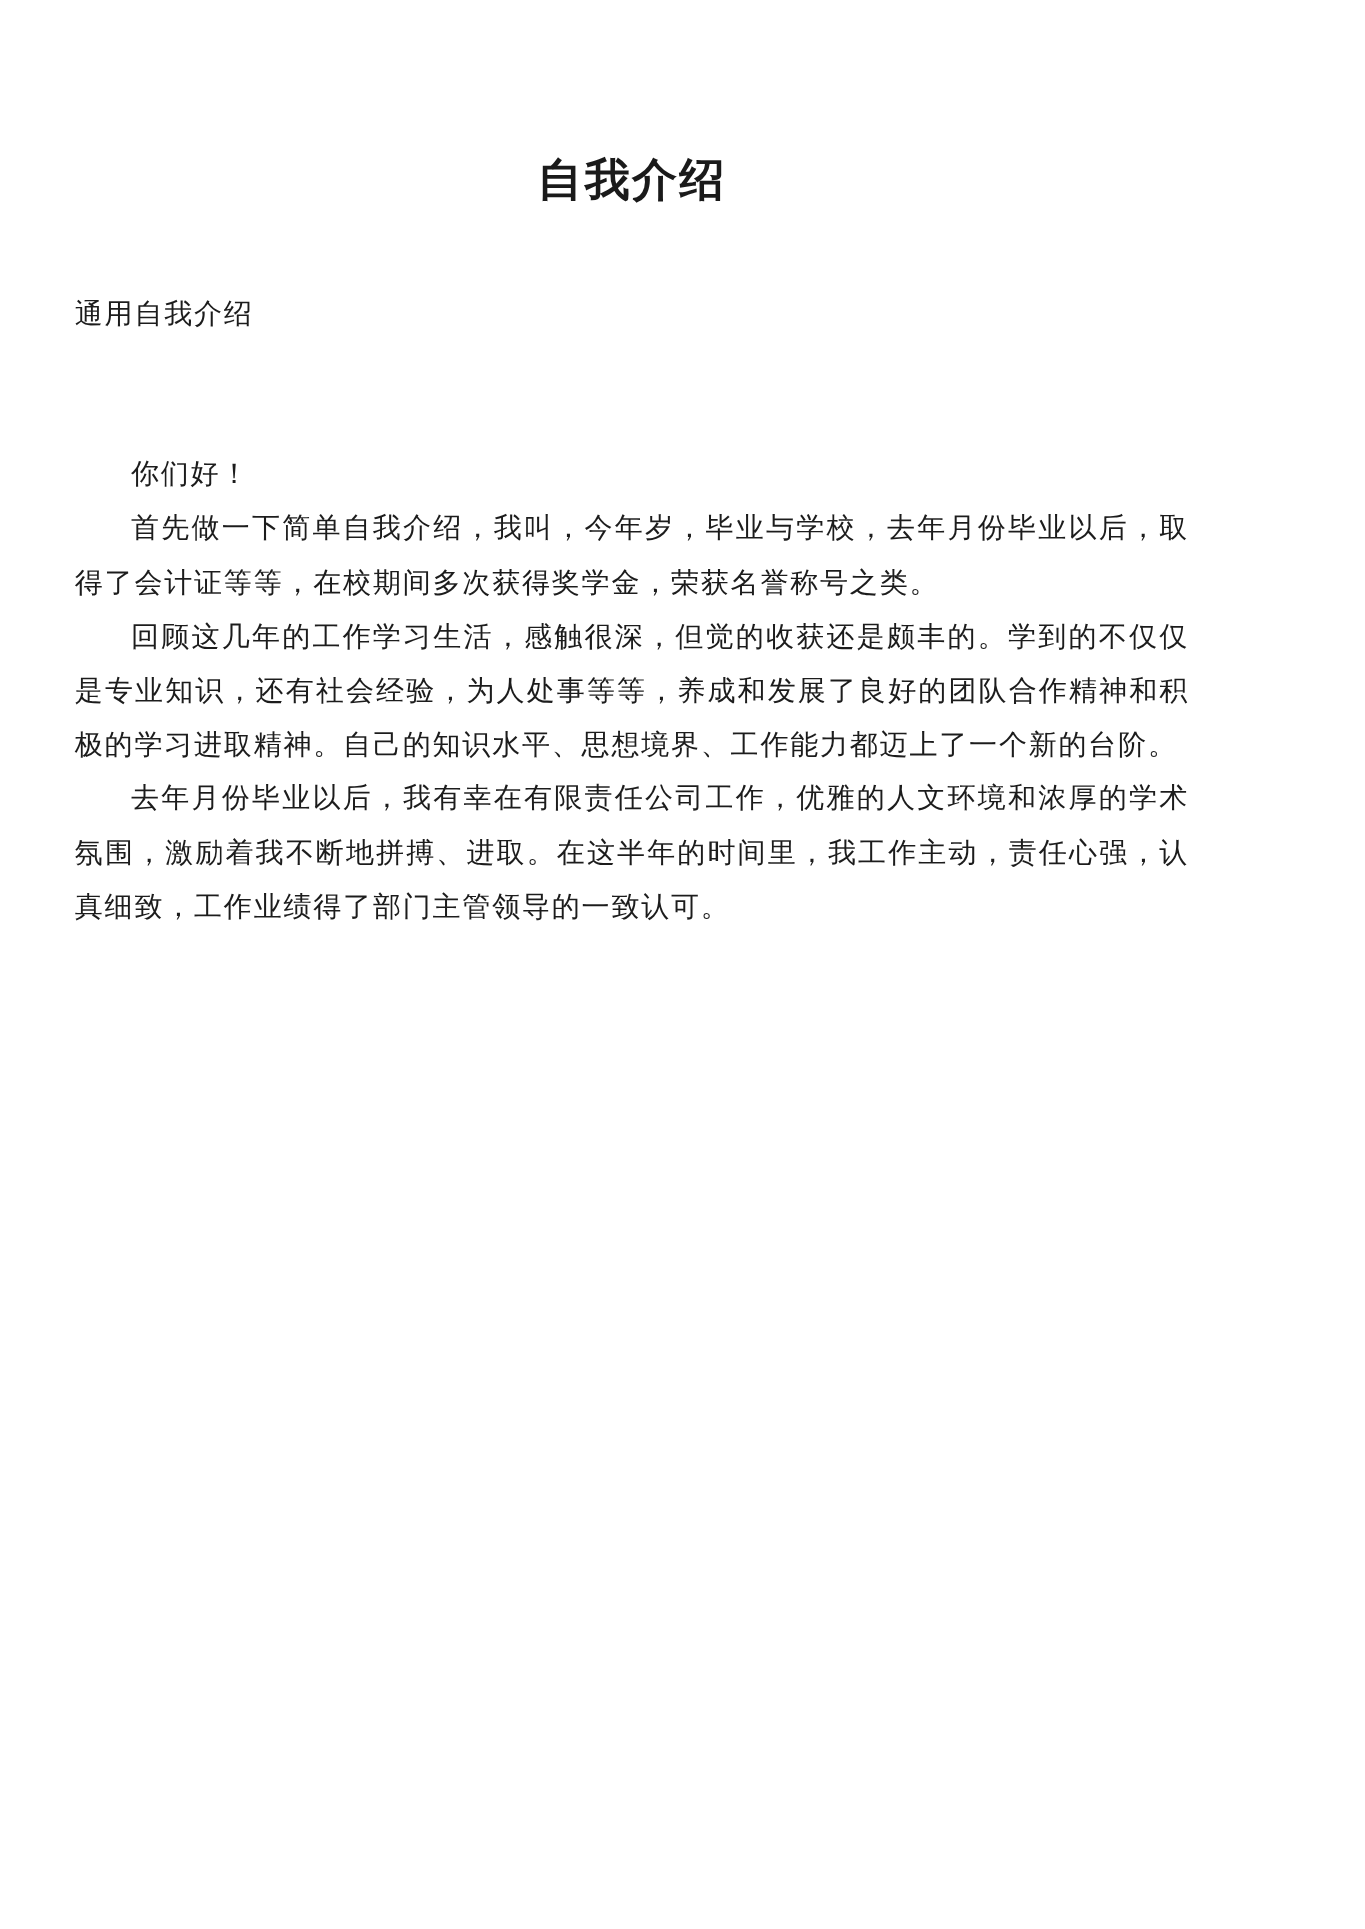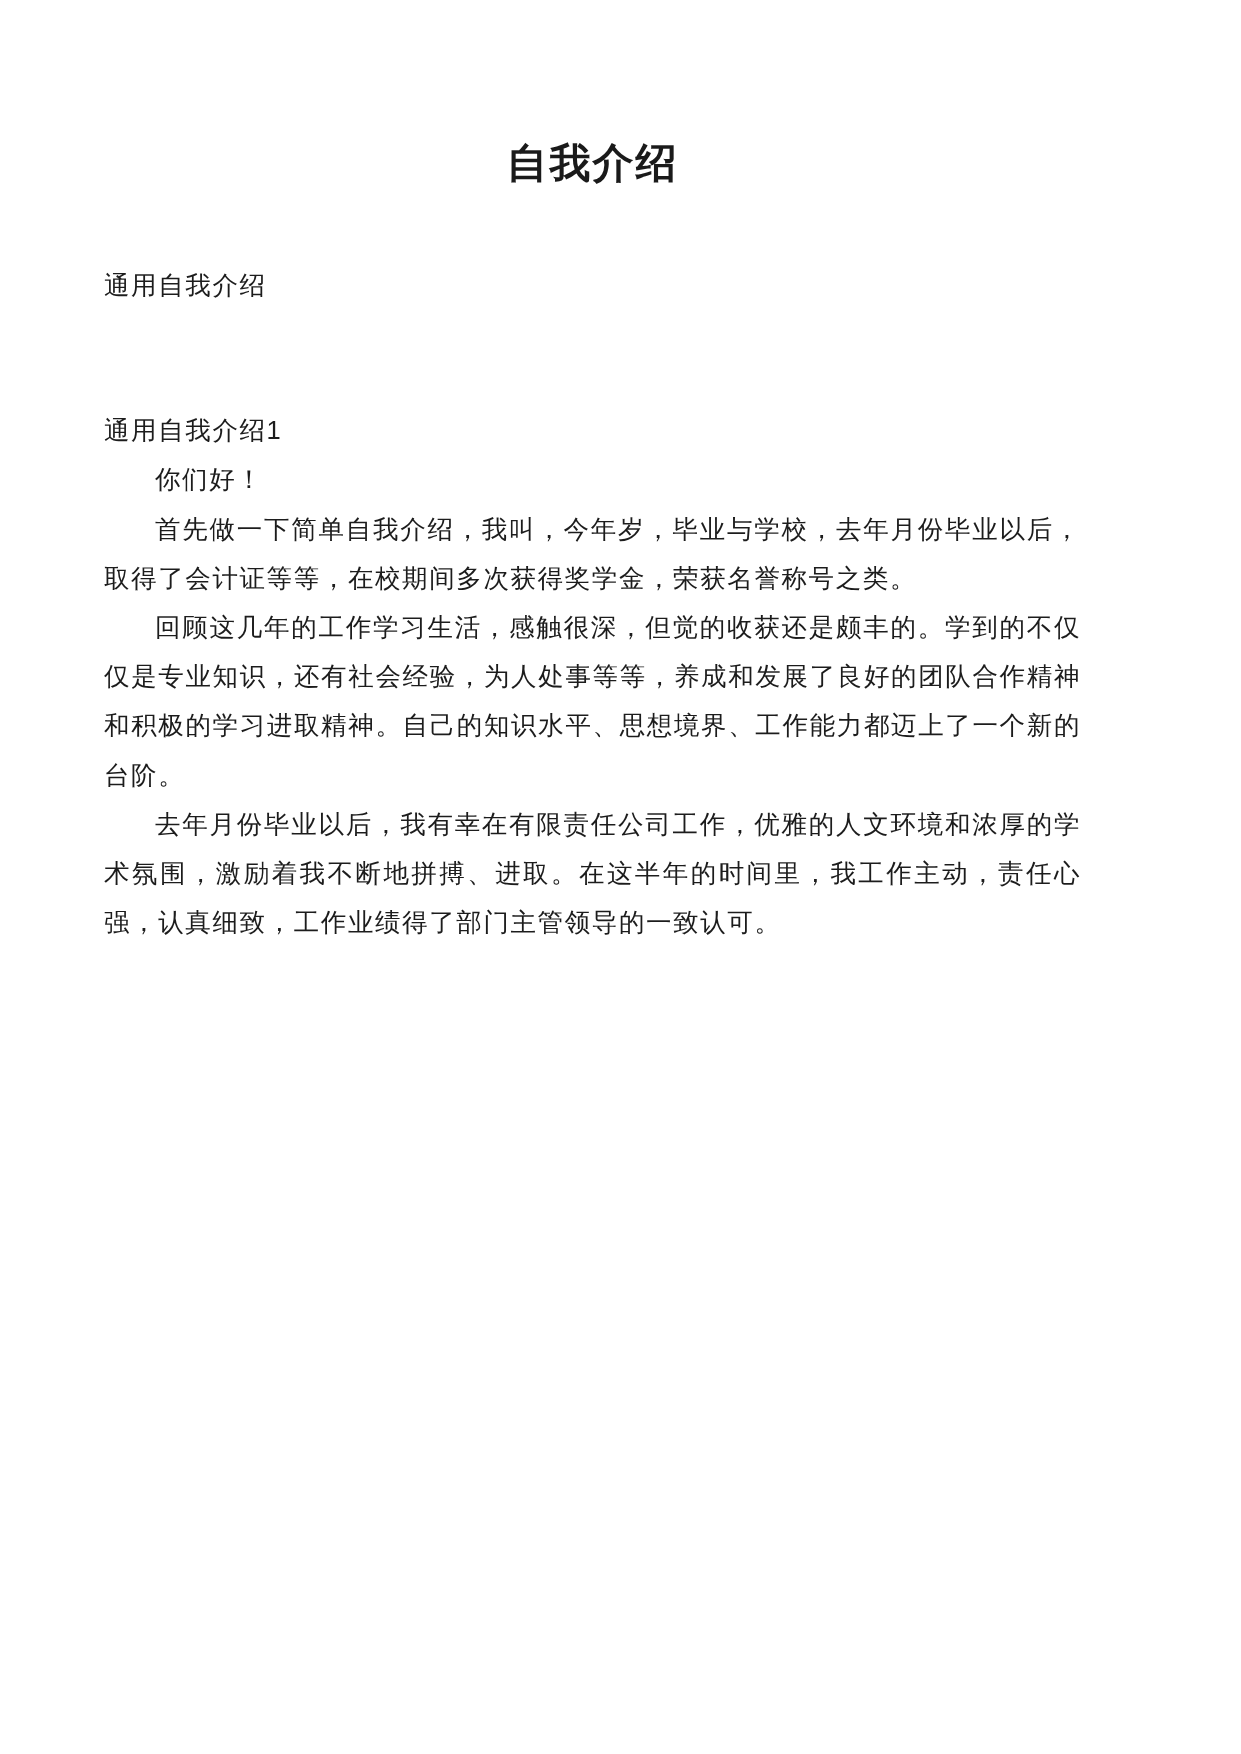--- a/index.html
+++ b/index.html
@@ -10,39 +10,39 @@
   body {
     width: 1241px;
     min-height: 1754px;
     font-family: "DejaVu Serif", "Liberation Serif", serif;
     color: #1a1a1a;
   }
   .page {
     width: 1241px;
     min-height: 1754px;
     box-sizing: border-box;
-    padding: 118px 160px 90px 104px;
+    padding: 118px 160px 90px 68px;
     background: #ffffff;
   }
   .doc-title {
     text-align: center;
     font-size: 41px;
     font-weight: bold;
     letter-spacing: 2px;
     margin: 18px 0 70px 0;
     font-family: "DejaVu Serif", "Liberation Serif", serif;
   }
   .para {
     font-size: 25.5px;
     line-height: 1.93;
     letter-spacing: 1.6px;
     text-align: justify;
     text-justify: inter-ideograph;
     margin: 0;
-    font-family: Liberation Sans, sans-serif;
+    font-family: Liberation Serif, serif;
     color: #1c1c1c;
   }
   .para.indent {
     text-indent: 2em;
   }
   .gap-lg {
     height: 48px;
   }
 </style>
 </head>
@@ -52,21 +52,20 @@
 
   <h1 class="doc-title">自我介绍</h1>
 
   <p class="para">通用自我介绍</p>
 
   <div class="gap-lg"></div>
 
 
   <div class="gap-lg"></div>
 
-  <p class="para">通用自我介绍1</p>
 
 
   <p class="para indent">你们好！</p>
 
   <p class="para indent">首先做一下简单自我介绍，我叫，今年岁，毕业与学校，去年月份毕业以后，取得了会计证等等，在校期间多次获得奖学金，荣获名誉称号之类。</p>
 
   <p class="para indent">回顾这几年的工作学习生活，感触很深，但觉的收获还是颇丰的。学到的不仅仅是专业知识，还有社会经验，为人处事等等，养成和发展了良好的团队合作精神和积极的学习进取精神。自己的知识水平、思想境界、工作能力都迈上了一个新的台阶。</p>
 
   <p class="para indent">去年月份毕业以后，我有幸在有限责任公司工作，优雅的人文环境和浓厚的学术氛围，激励着我不断地拼搏、进取。在这半年的时间里，我工作主动，责任心强，认真细致，工作业绩得了部门主管领导的一致认可。</p>
 

